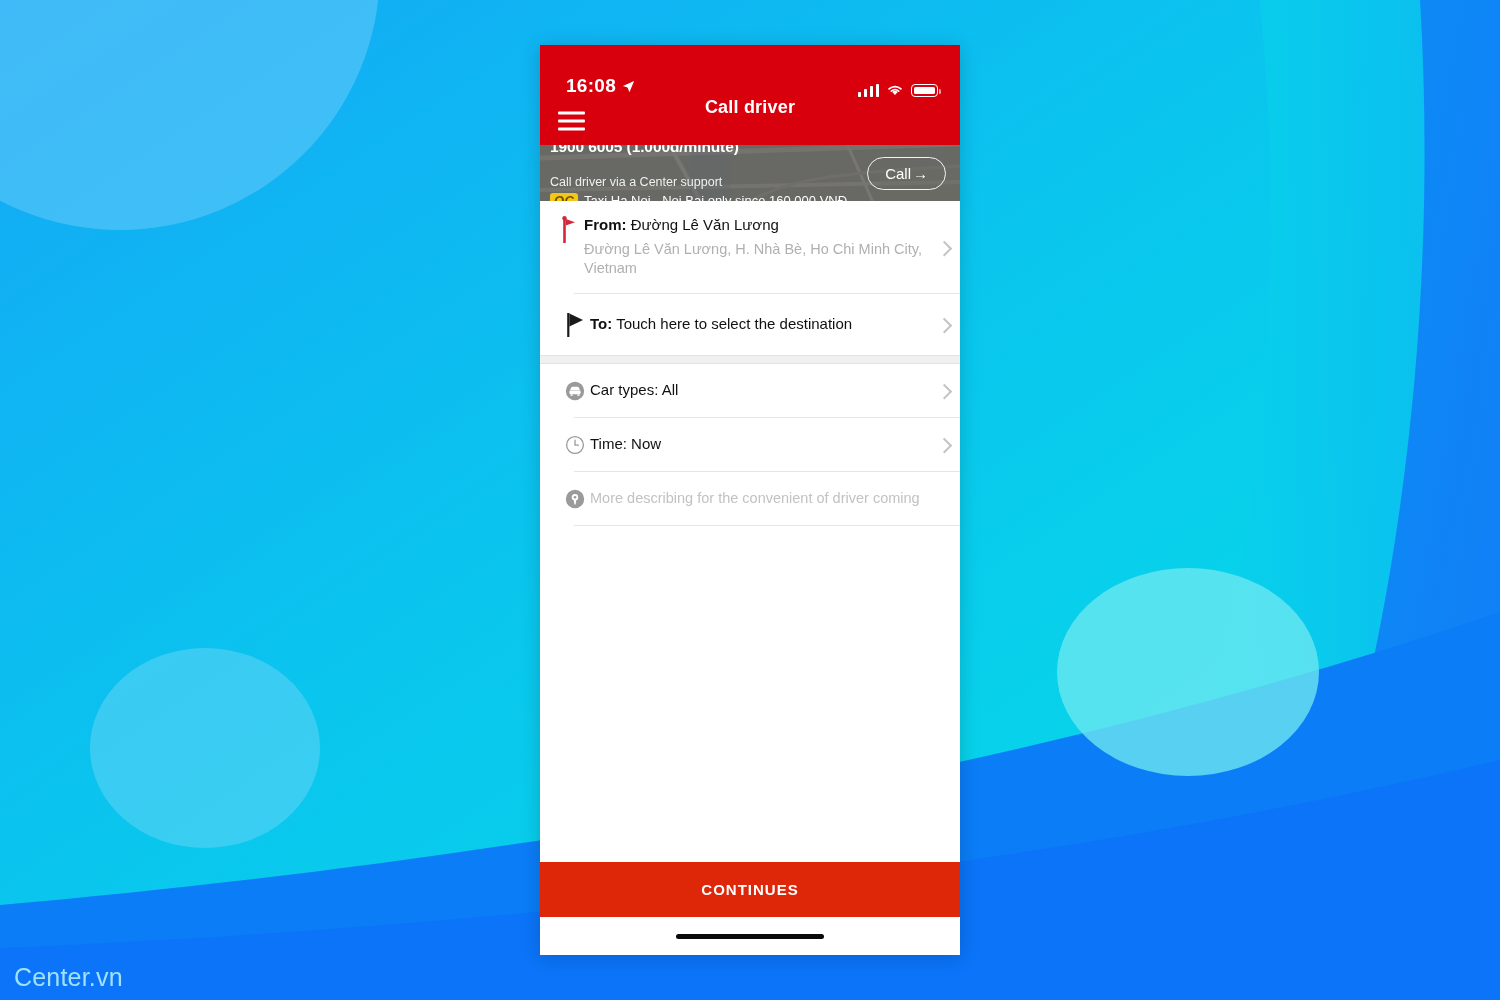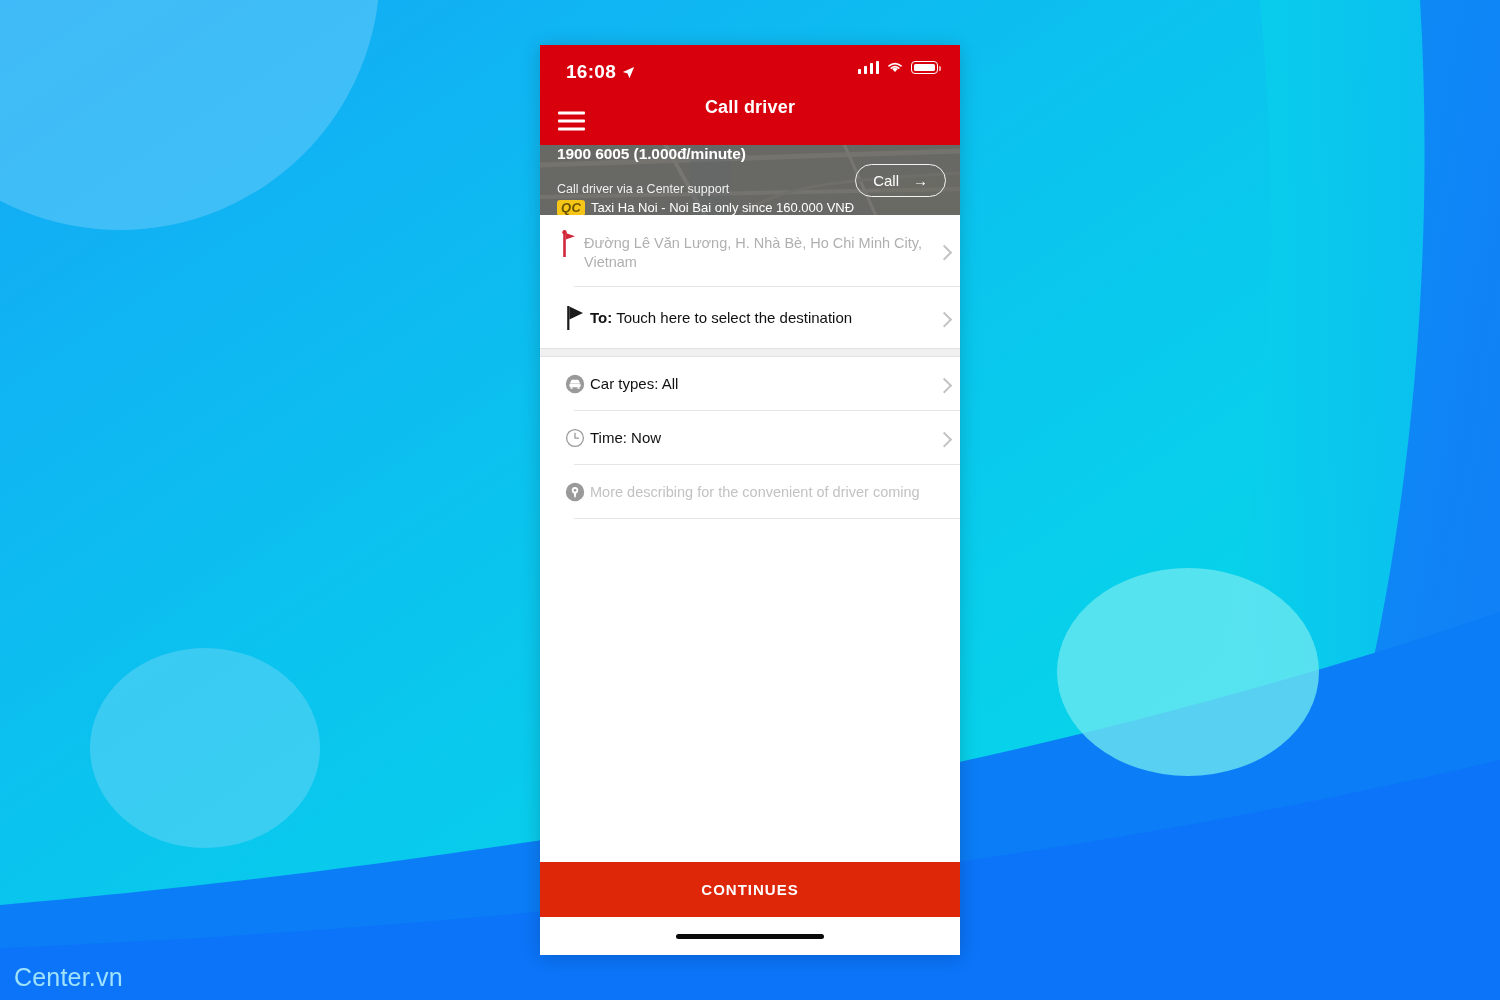--- a/index.html
+++ b/index.html
@@ -34,23 +34,23 @@
     background: #ffffff;
     overflow: hidden;
     box-shadow: 0 2px 18px rgba(0,0,0,.18);
     display: flex; flex-direction: column;
   }
 
   
   .statusbar {
     height: 52px;
     background: #d9000d;
-    display: flex; align-items: flex-start;
+    display: flex; align-items: flex-end;
     justify-content: space-between;
-    padding: 16px 22px 0 26px;
+    padding: 2px 22px 0 26px;
     color: #fff;
     flex: none;
   }
   .sb-time {
     font-size: 19px; font-weight: bold;
     display: flex; align-items: center; gap: 5px;
     letter-spacing: .3px;
   }
   .sb-right { display: flex; align-items: center; gap: 8px; }
   .bars { display: flex; align-items: flex-end; gap: 2.5px; height: 13px; }
@@ -88,25 +88,24 @@
   .hamburger i { display:block; height: 3.4px; background:#fff; border-radius: 1px; }
   .nav-title {
     width: 100%; text-align: center;
     color: #fff; font-size: 18px; font-weight: bold;
     letter-spacing: .2px;
   }
 
   
   .promo {
     position: relative;
-    height: 70px;
+    height: 56px;
     flex: none;
     overflow: hidden;
     background: #1d4ed8;
-    padding-left: 7px;
   }
   .promo-map { position:absolute; inset:0; width:100%; height:100%; }
   .promo-shade { position:absolute; inset:0; background: rgba(90,90,88,.72); }
   .promo-inner {
     position: relative;
     height: 100%;
     padding: 6px 12px 5px 10px;
     display: flex; align-items: center; justify-content: space-between;
   }
   .promo-text { color:#fff; line-height: 1.18; }
@@ -118,21 +117,21 @@
     font-size: 13px; font-weight: bold;
     padding: 1.5px 4px; border-radius: 3px;
     line-height: 1.05; letter-spacing: .3px; font-style: italic;
   }
   .call-btn {
     border: 1.6px solid rgba(255,255,255,.92);
     color: #fff; background: transparent;
     border-radius: 20px;
     padding: 7px 17px;
     font-size: 15px;
-    display: flex; align-items: flex-start; gap: 14px;
+    display: flex; align-items: flex-start; gap: 2px;
     white-space: nowrap;
     cursor: pointer;
     margin-right: 2px;
   }
 
   
   .form-block { background:#fff; flex: none; }
   .row {
     position: relative;
     display: flex; align-items: flex-start;
@@ -284,20 +283,24 @@
 
       <div class="row">
         <div class="row-icon">
           <svg width="20" height="30" viewBox="0 0 20 30">
             <rect x="4.2" y="3" width="2.6" height="24" fill="#d2283c"></rect>
             <path d="M6.8 3 L16 6.2 L6.8 9.5 Z" fill="#d2283c"></path>
             <circle cx="5.5" cy="2.2" r="2.2" fill="#d2283c"></circle>
           </svg>
         </div>
         <div class="row-body">
+          <div class="lbl-line">
+            <b>From:</b>
+            <span>Đường Lê Văn Lương</span>
+          </div>
           <div class="sub-line">Đường Lê Văn Lương, H. Nhà Bè, Ho Chi Minh City, Vietnam</div>
         </div>
         <div class="chev"></div>
       </div>
 
       <div class="row-divider"></div>
 
       <div class="row opt-row">
         <div class="row-icon">
           <svg width="22" height="28" viewBox="0 0 22 28">

